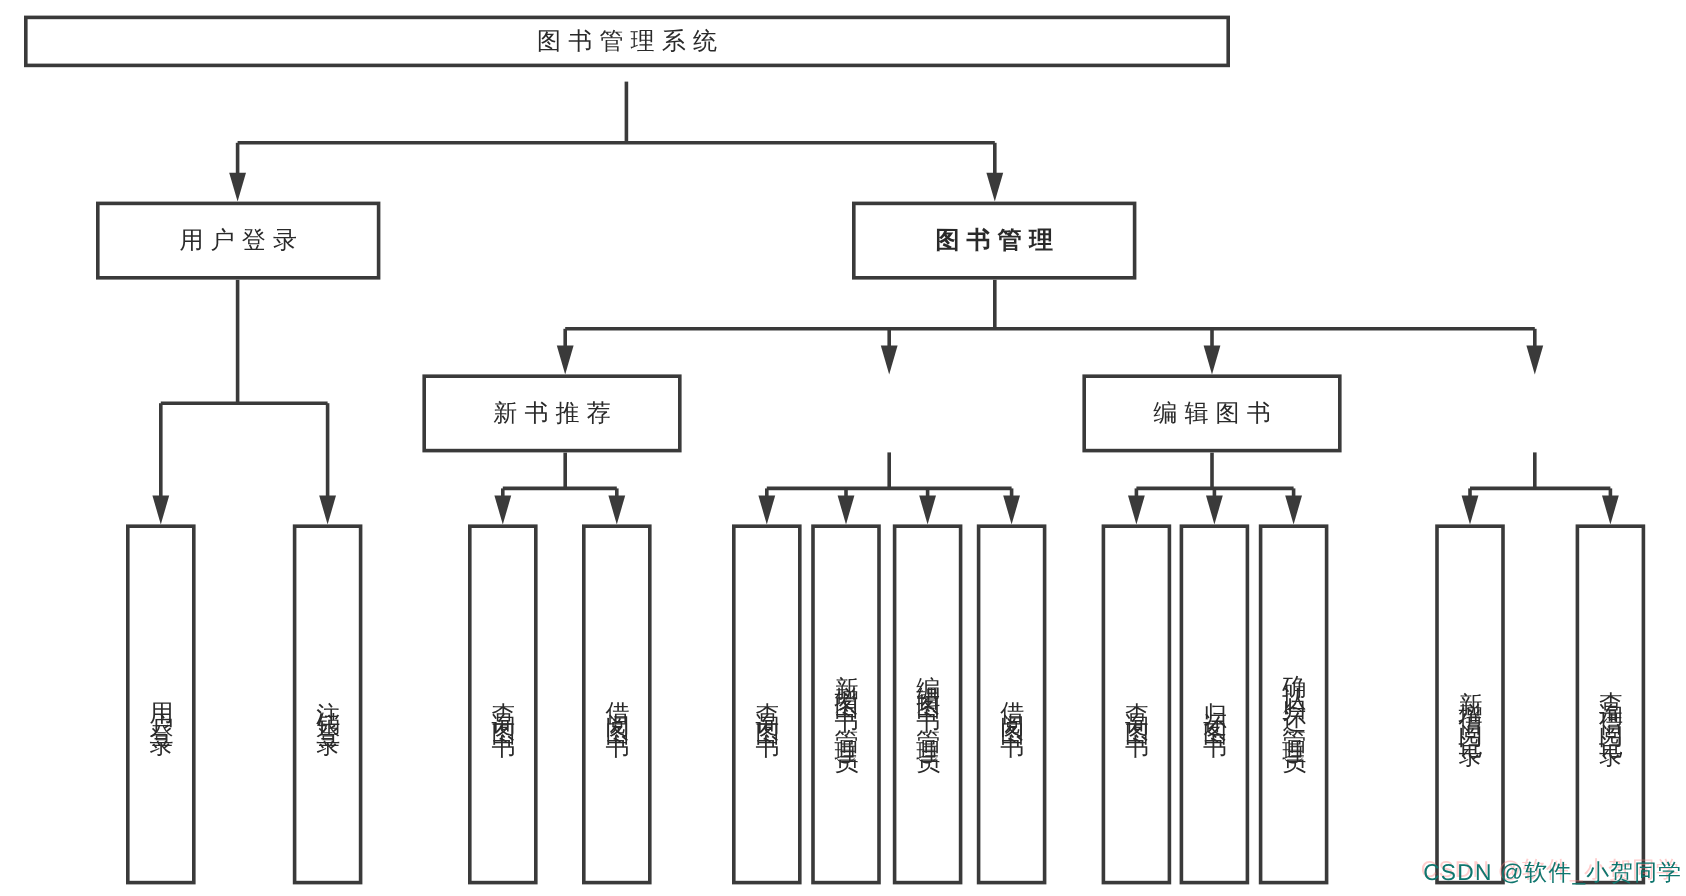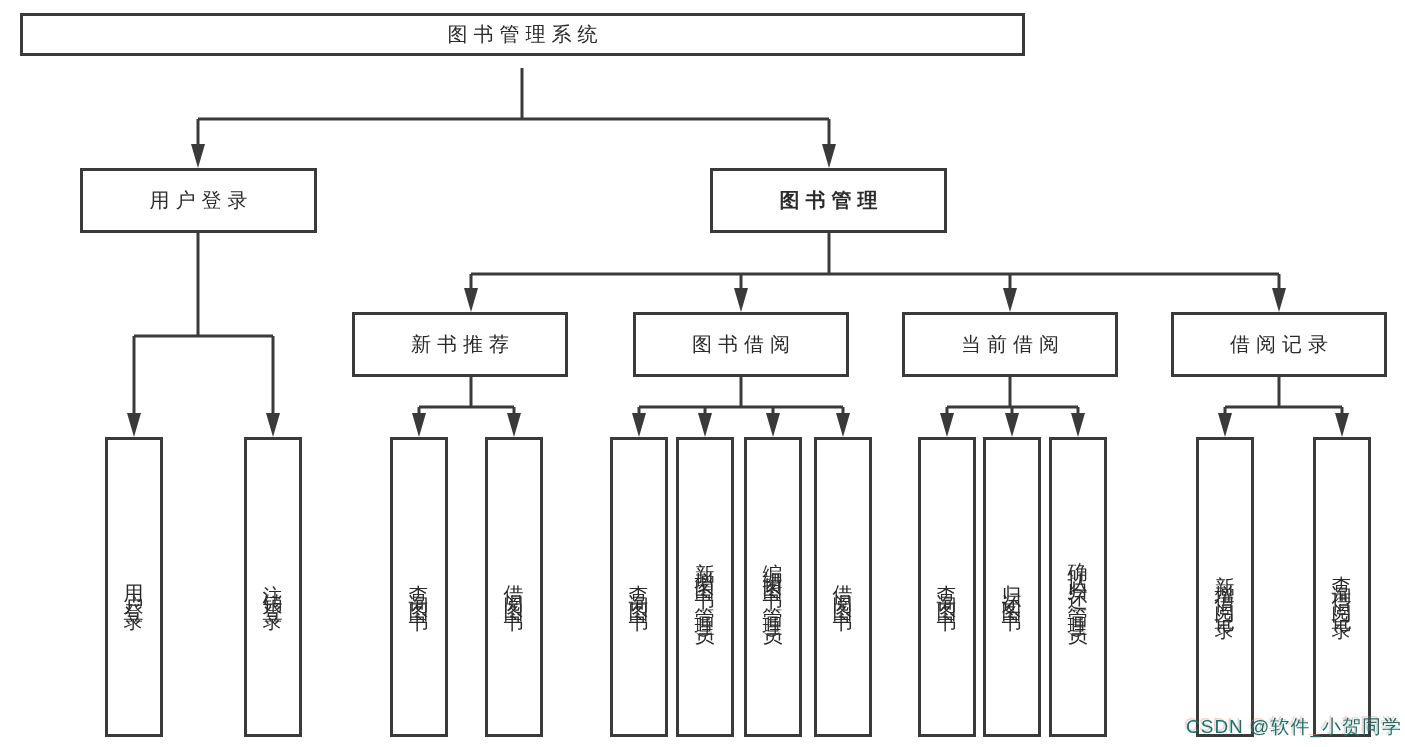--- a/index.html
+++ b/index.html
@@ -114,28 +114,22 @@
   <div class="node h-node lvl2" style="left:80px;">
     <span>用户登录</span>
   </div>
   <div class="node h-node lvl2" style="left:710px;font-weight:bold;">
     <span>图书管理</span>
   </div>
 
   <div class="node h-node lvl3" style="left:352px;">
     <span>新书推荐</span>
   </div>
-  <div class="node h-node lvl3" style="left:633px;">
-    <span>图书借阅</span>
-  </div>
   <div class="node h-node lvl3" style="left:902px;">
-    <span>当前借阅</span>
-  </div>
-  <div class="node h-node lvl3" style="left:1171px;">
-    <span>借阅记录</span>
+    <span>编辑图书</span>
   </div>
 
   <div class="node leaf" style="left:105px;">
     <span>用户登录</span>
   </div>
   <div class="node leaf" style="left:244px;">
     <span>注销登录</span>
   </div>
 
   <div class="node leaf" style="left:390px;">

